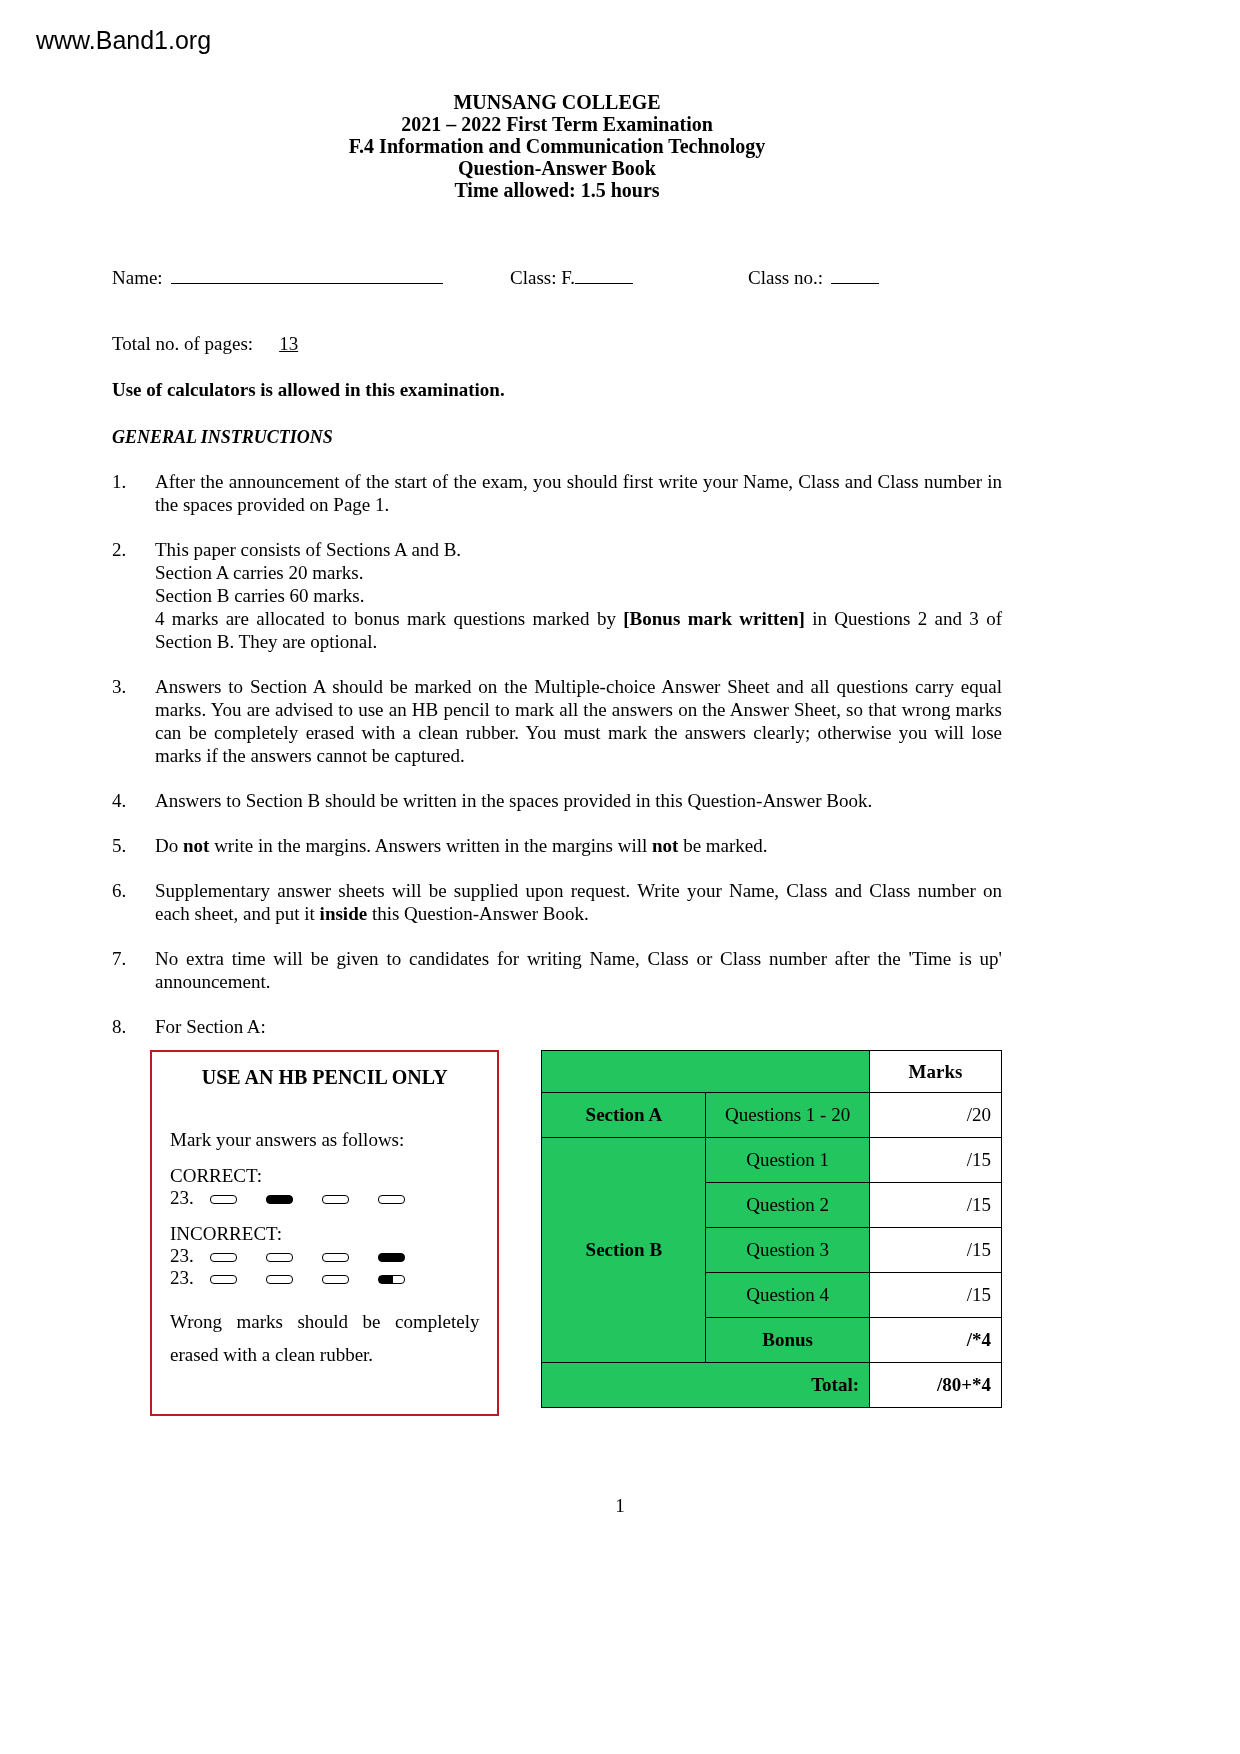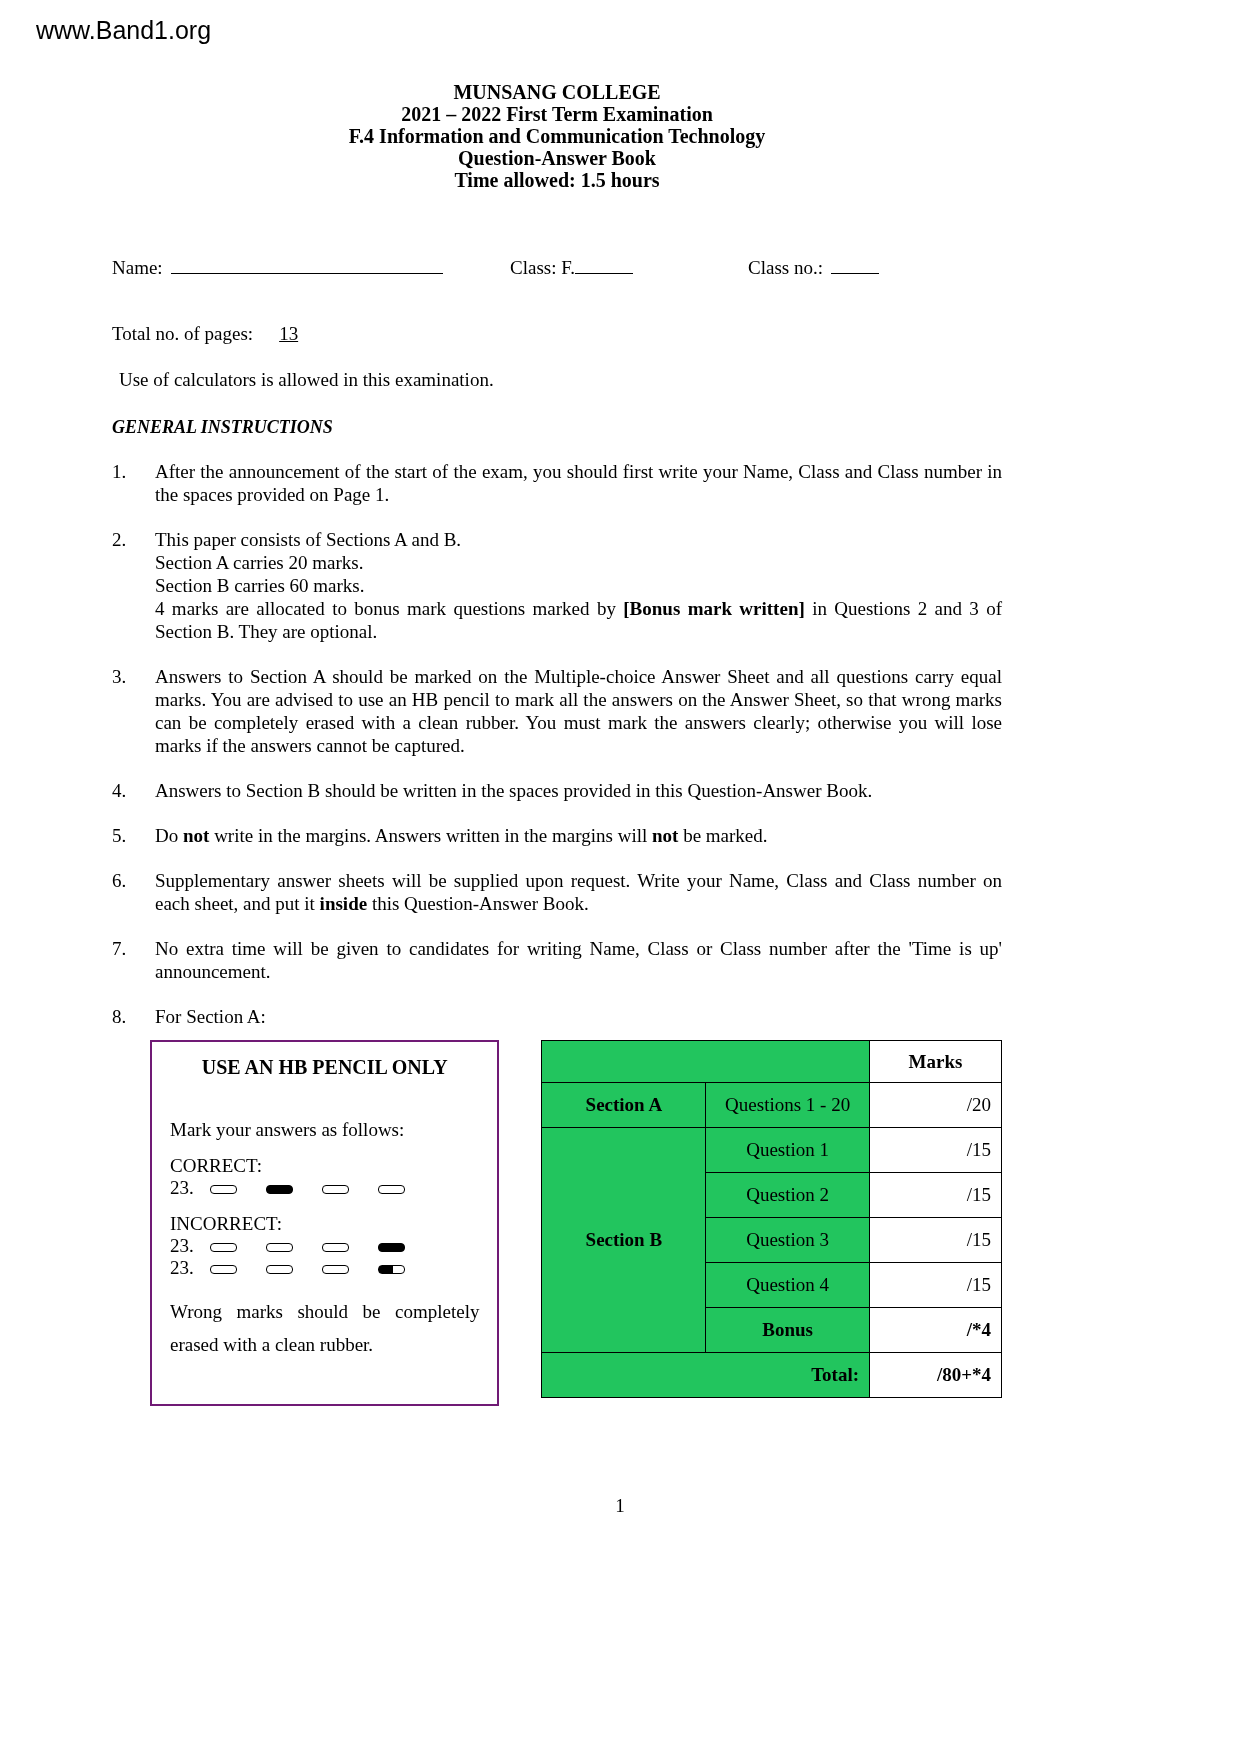--- a/index.html
+++ b/index.html
@@ -1,21 +1,21 @@
 <!DOCTYPE html>
 <html><head>
 <meta charset="utf-8">
 <style>
   html, body { margin: 0; padding: 0; background: #ffffff; }
   body { width: 1240px; font-family: "Liberation Serif", serif; color: #000; font-size: 19px; }
   .page {
     position: relative;
     width: 1240px; height: 1754px;
     box-sizing: border-box;
-    padding: 16px 238px 0 112px;
+    padding: 26px 238px 0 112px;
     overflow: hidden;
   }
   .watermark {
     font-family: "Liberation Sans", sans-serif;
     font-size: 25px;
     margin-left: -76px;
     margin-bottom: 36px;
   }
   .exam-header {
     text-align: center;
@@ -34,34 +34,34 @@
     display: inline-block;
     border-bottom: 1px solid #000;
     height: 18px;
     vertical-align: baseline;
   }
   .blank.name { width: 272px; margin-left: 8px; }
   .blank.cls { width: 58px; }
   .blank.clsno { width: 48px; margin-left: 8px; }
   .pages-row { margin-top: 44px; }
   .pages-value { margin-left: 26px; text-decoration: underline; }
-  .calc-note { margin-top: 24px; font-weight: normal; margin-left: 7px; }
+  .calc-note { margin-top: 24px; font-weight: bold; }
   .gi-title { margin-top: 26px; font-weight: bold; font-size: 18px; font-style: italic; }
   .inst { display: flex; margin-top: 22px; line-height: 23px; }
   .inst-num { width: 43px; flex: none; }
   .inst-body { flex: 1; text-align: justify; }
   .inst-body .line { display: block; text-align: left; }
   .inst-body .just { text-align: justify; }
   b.inline { font-weight: bold; }
   .bottom-row { display: flex; margin-top: 12px; align-items: flex-start; }
   .pencil-box {
     box-sizing: border-box;
     width: 372px; height: 366px;
     margin-left: 38px;
-    border: 2px solid #701a75;
+    border: 2px solid #b91c1c;
     padding: 14px 18px 0 18px;
   }
   .pb-title { text-align: center; font-weight: bold; font-size: 20px; }
   .pb-intro { margin-top: 40px; }
   .pb-label { margin-top: 14px; }
   .mark-row { display: flex; align-items: flex-end; }
   .mark-row .mr-label { width: 40px; }
   .oval {
     display: inline-block;
     width: 25px; height: 7px;

